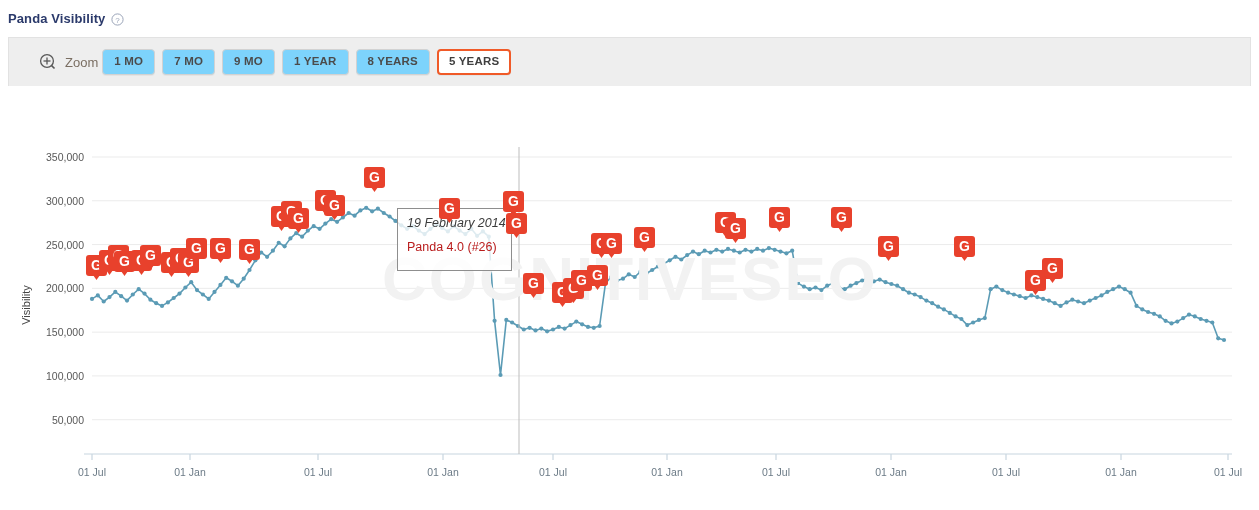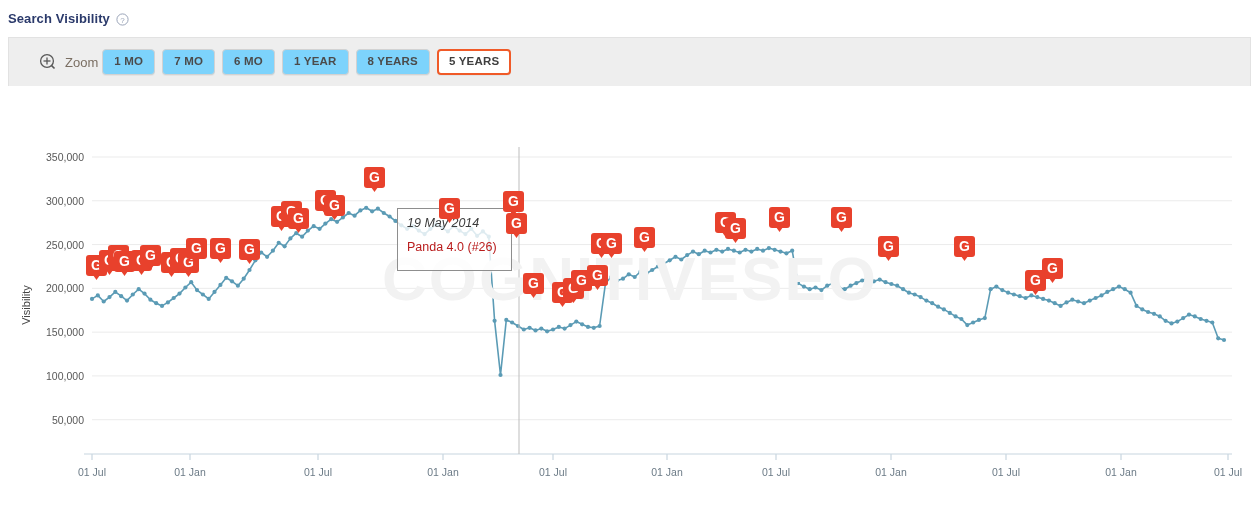--- a/index.html
+++ b/index.html
@@ -151,21 +151,21 @@
     background: #e8412c;
     clip-path: polygon(0 0, 100% 0, 50% 100%);
   }
 </style>
 </head>
 <body>
 
 <div id="page">
 
   <div class="panel-header">
-    <span class="panel-title">Search Visibility</span>
+    <span class="panel-title">Panda Visibility</span>
     <span class="help-icon">
       <svg width="13" height="13" viewBox="0 0 13 13">
         <circle cx="6.5" cy="6.5" r="5.6" fill="none" stroke="#9aa4b8" stroke-width="1"></circle>
         <text x="6.5" y="9.6" font-size="8" fill="#9aa4b8" text-anchor="middle" font-family="Liberation Sans, sans-serif">?</text>
       </svg>
     </span>
   </div>
 
   <div class="zoom-bar">
     <span class="zoom-icon-wrap">
@@ -173,21 +173,21 @@
         <circle cx="8" cy="8" r="6.4" fill="none" stroke="#585858" stroke-width="1.3"></circle>
         <line x1="8" y1="4.5" x2="8" y2="11.5" stroke="#585858" stroke-width="1.3"></line>
         <line x1="4.5" y1="8" x2="11.5" y2="8" stroke="#585858" stroke-width="1.3"></line>
         <line x1="12.4" y1="12.4" x2="15.5" y2="15.5" stroke="#585858" stroke-width="1.6"></line>
       </svg>
     </span>
     <span class="zoom-label">Zoom</span>
 
     <button class="range-btn">1 MO</button>
     <button class="range-btn">7 MO</button>
-    <button class="range-btn">6 MO</button>
+    <button class="range-btn">9 MO</button>
     <button class="range-btn">1 YEAR</button>
     <button class="range-btn">8 YEARS</button>
     <button class="range-btn active">5 YEARS</button>
   </div>
 
   <div class="chart-panel">
     <svg class="chart-svg" id="chart" width="1243" height="420">
         <line x1="84" y1="333.71" x2="1224" y2="333.71" stroke="#ebebeb" stroke-width="1"></line>
         <text x="76" y="337.71" text-anchor="end" font-size="10.5" fill="#585858" font-family="Liberation Sans, sans-serif">50,000</text>
         <line x1="84" y1="289.92499999999995" x2="1224" y2="289.92499999999995" stroke="#ebebeb" stroke-width="1"></line>
@@ -424,21 +424,21 @@
         <circle cx="1216.0" cy="254.0" r="2.1" fill="#5b9bb5"></circle>
         <line x1="511" y1="61" x2="511" y2="368" stroke="#bdbdbd" stroke-width="1"></line>
       </svg>
   </div>
 
   <svg class="watermark">
     <text id="wm-text" x="630" y="300" font-size="62" font-weight="bold" fill="#f2f2f2" text-anchor="middle" font-family="Liberation Sans, sans-serif" letter-spacing="2">COGNITIVESEO</text>
   </svg>
 
   <div class="tooltip-box">
-    <div class="tooltip-date">19 May 2014</div>
+    <div class="tooltip-date">19 February 2014</div>
     <div class="tooltip-event">Panda 4.0 (#26)</div>
   </div>
 
   <div id="markers">
       <div class="g-marker" style="left: 86px; top: 255px;">G</div>
       <div class="g-marker" style="left: 99px; top: 250px;">G</div>
       <div class="g-marker" style="left: 108px; top: 245px;">G</div>
       <div class="g-marker" style="left: 114px; top: 251px;">G</div>
       <div class="g-marker" style="left: 131px; top: 250px;">G</div>
       <div class="g-marker" style="left: 140px; top: 245px;">G</div>

